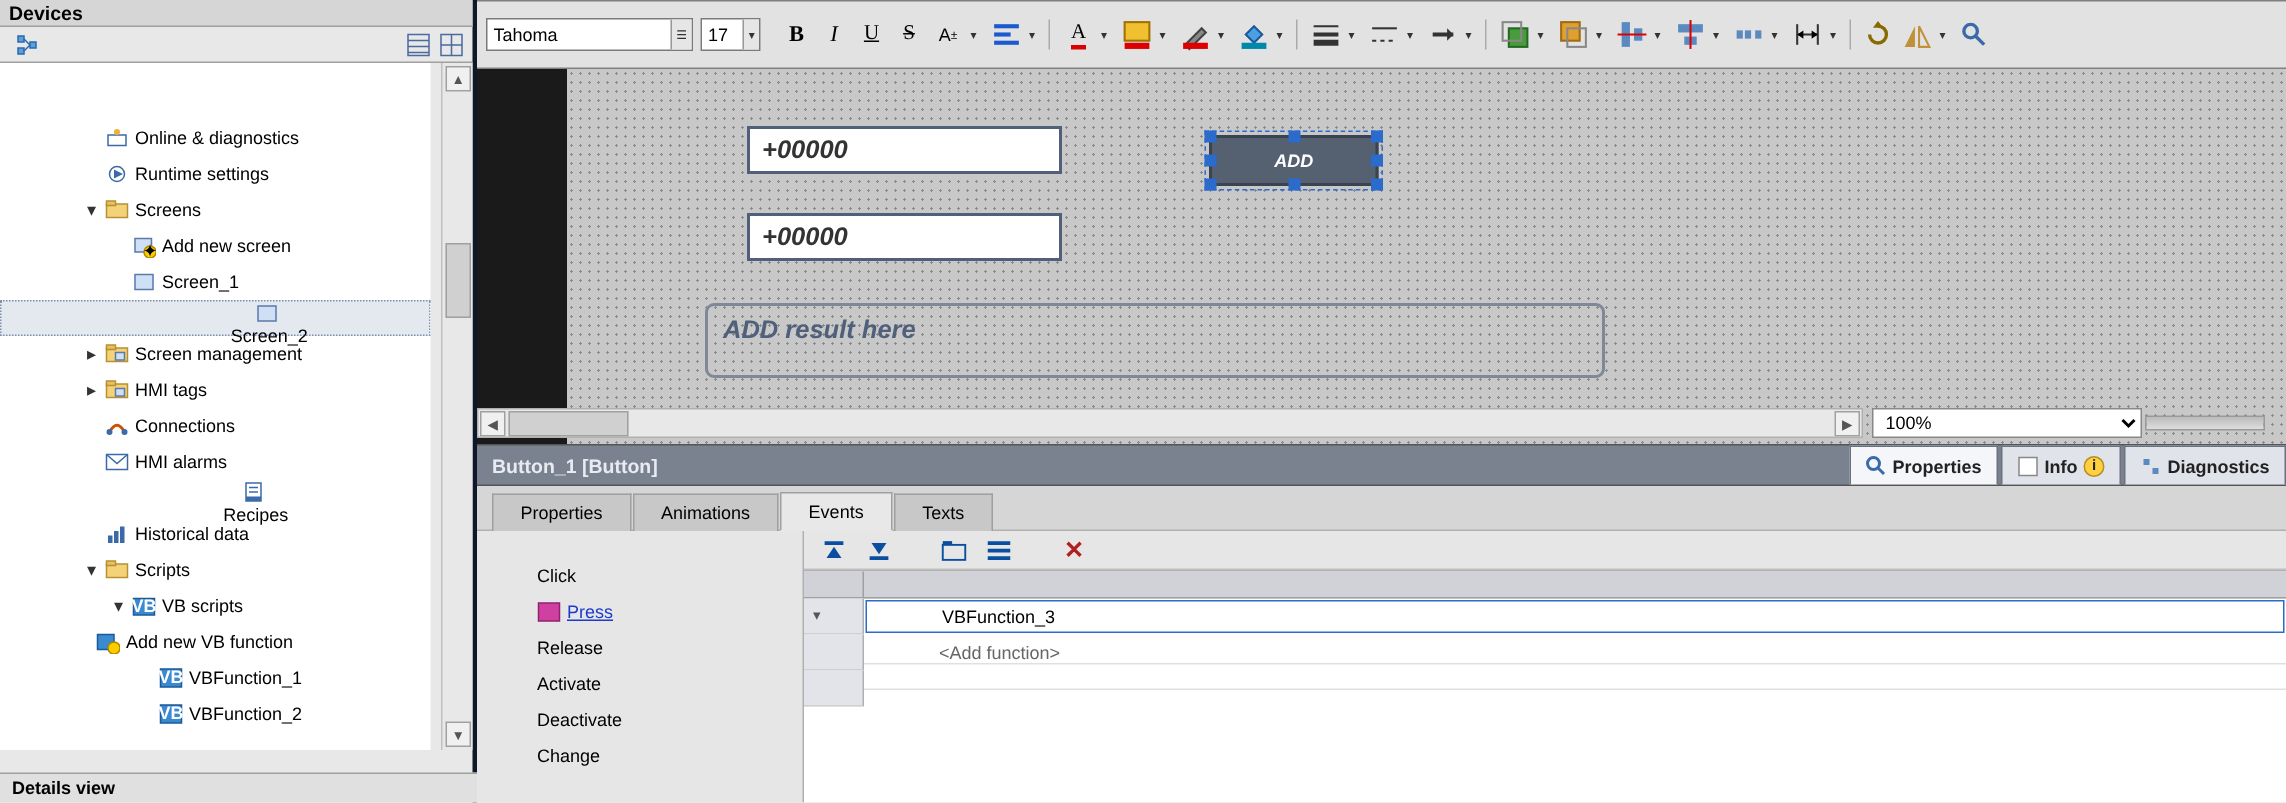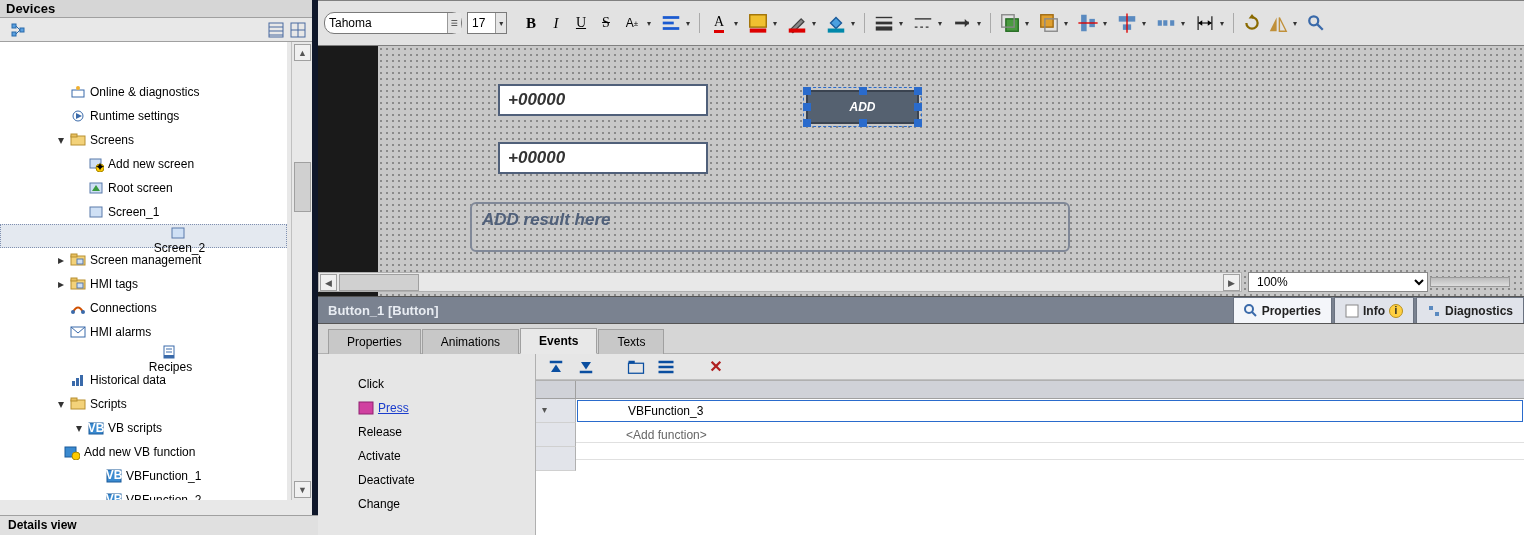--- a/index.html
+++ b/index.html
@@ -1,40 +1,40 @@
 <!DOCTYPE html>
 <html><head>
 <meta charset="utf-8">
 <style>
 * { margin:0; padding:0; box-sizing:border-box; font-family:Tahoma,Segoe UI,Arial,sans-serif; font-size:12px; }
 body { width:1524px; height:535px; background:#e8e8e8; overflow:hidden; position:relative; }
 
 
-.left { position:absolute; left:0; top:0; width:318px; height:535px; background:#e8e8e8; border-right:6px solid #0f172a; }
+.left { position:absolute; left:0; top:0; width:318px; height:535px; background:#e8e8e8; border-right:3px solid #0f172a; }
 .left-title { height:18px; background:#d6d6d6; border-bottom:1px solid #a0a0a0; padding:1px 6px; font-weight:bold; font-size:13px; }
 .left-toolbar { height:24px; border-bottom:1px solid #a0a0a0; display:flex; align-items:center; justify-content:flex-end; padding:0 4px; gap:2px; }
 .tb-icon { width:20px; height:18px; display:flex; align-items:center; justify-content:center; cursor:pointer; }
 .tb-icon svg { width:16px; height:16px; }
 .tree { position:absolute; left:0; top:42px; width:287px; height:458px; background:#fff; overflow:hidden; }
 .tree-inner { padding:38px 0 0 0; }
 .tree-row { height:24px; display:flex; align-items:center; cursor:pointer; white-space:nowrap; }
 .tw { display:inline-flex; width:14px; height:14px; align-items:center; justify-content:center; color:#333; margin-right:2px; }
 .tr-icon { width:16px; height:16px; margin-right:4px; display:inline-flex; align-items:center; justify-content:center; }
 .tree-row.sel { background:#e4e9f0; border:1px dotted #8090b0; }
 .vscroll { position:absolute; right:0; top:42px; width:21px; height:458px; background:#e8e8e8; border-left:1px solid #c0c0c0; }
 .vscroll .up,.vscroll .dn { position:absolute; left:2px; width:17px; height:17px; background:#f0f0f0; border:1px solid #a0a0a0; display:flex; align-items:center; justify-content:center; font-size:9px; color:#555; }
 .vscroll .up{top:2px;} .vscroll .dn{bottom:2px;}
 .vscroll .thumb{ position:absolute; left:2px; top:120px; width:17px; height:50px; background:#d0d0d0; border:1px solid #a0a0a0; }
 .details-bar { position:absolute; left:0; bottom:0; width:318px; height:20px; background:#e0e0e0; border-top:1px solid #a0a0a0; padding:2px 8px; font-weight:bold; }
 
 
 .right { position:absolute; left:318px; top:0; width:1206px; height:535px; background:#e8e8e8; }
 .fmt-bar { height:46px; border-bottom:1px solid #808080; border-top:1px solid #808080; display:flex; align-items:center; padding:0 6px; gap:5px; background:#e2e2e2; }
 .font-box, .size-box { height:22px; border:1px solid #7a7a7a; background:#fff; display:flex; align-items:center; }
-.font-box { width:138px;border-radius:10px; } .size-box { width:40px; }
+.font-box { width:138px; } .size-box { width:40px; }
 .font-box input, .size-box input { border:0; outline:0; width:100%; padding:0 4px; font-size:12px; background:transparent; }
 .dd-btn { width:16px; height:20px; background:#e6e6e6; border-left:1px solid #999; display:flex; align-items:center; justify-content:center; font-size:8px; color:#333; }
 .fmt-sep { width:4px; }
 .fmt-btn { min-width:20px; height:22px; display:flex; align-items:center; justify-content:center; cursor:pointer; position:relative; }
 .fmt-btn svg{ width:18px; height:18px; }
 .fmt-btn.b { font-weight:bold; font-family:Georgia,serif; font-size:15px; }
 .fmt-btn.i { font-style:italic; font-family:Georgia,serif; font-size:15px; }
 .fmt-btn.u { text-decoration:underline; font-family:Georgia,serif; font-size:14px; }
 .fmt-btn.s { text-decoration:line-through; font-family:Georgia,serif; font-size:14px; }
 .pair { display:flex; }
@@ -66,21 +66,21 @@
 .insp-head { position:absolute; left:0; top:296px; width:1206px; height:28px; background:#7a8290; border-top:1px solid #555; border-bottom:1px solid #555; display:flex; align-items:center; justify-content:space-between; color:#fff; }
 .insp-title { padding:0 10px; font-weight:bold; font-size:13px; color:#e8ecf2;}
 .insp-tabs-r { display:flex; height:100%; }
 .insp-tab-r { background:#e0e3ea; color:#222; border:1px solid #6a7280; border-bottom:none; padding:3px 10px; margin-left:2px; display:flex; align-items:center; gap:4px; font-weight:bold; cursor:pointer;}
 .insp-tab-r.first{ background:#f4f6fa; }
 .insp-tab-r svg{width:14px;height:14px;}
 
 
 .sub-tabs { position:absolute; left:0; top:324px; width:1206px; height:30px; background:#d6d6d6; border-bottom:1px solid #b0b0b0; display:flex; align-items:flex-end; padding:0 10px; gap:1px;}
 .sub-tab { padding:5px 18px; border:1px solid #a0a0a0; border-bottom:none; background:#c8c8c8; cursor:pointer; position:relative; top:1px; }
-.sub-tab.active { background:#e8e8e8; font-weight:bold; border-bottom:1px solid #e8e8e8; }
+.sub-tab.active { background:#e8e8e8; font-weight:normal; border-bottom:1px solid #e8e8e8; }
 
 
 .ev-body { position:absolute; left:0; top:354px; width:1206px; height:181px; background:#e6e6e6; display:flex; }
 .ev-left { width:218px; border-right:1px solid #b0b0b0; padding:18px 0 0 0;}
 .ev-left .item { height:24px; padding:3px 0 3px 40px; cursor:pointer; display:flex; align-items:center; gap:4px;}
 .ev-left .item.sel { color:#1a3ccc; text-decoration:underline; }
 .ev-left img,.ev-ic{ width:16px; height:14px; display:inline-block;}
 .ev-right { flex:1; display:flex; flex-direction:column; }
 .ev-toolbar { height:26px; display:flex; align-items:center; padding:0 10px; gap:10px; border-bottom:1px solid #c0c0c0;}
 .ev-toolbar .btn{ width:20px;height:20px; display:flex;align-items:center;justify-content:center;cursor:pointer; color:#0a4ea0;}
@@ -166,30 +166,20 @@
               <text x="12" y="15" font-size="8" text-anchor="middle">✦</text>
             </svg>
           </span>
           <span>Add new screen</span>
         </div>
         <div class="tree-row" style="padding-left: 72px;">
           <span class="tw"></span>
           <span class="tr-icon">
             <svg width="16" height="16">
               <rect x="2" y="3" width="12" height="10" fill="#cfe0f5" stroke="#5a7aaa"></rect>
-              <polygon points="4,11 8,5 12,11" fill="#3a9a40"></polygon>
-            </svg>
-          </span>
-          <span>Root screen</span>
-        </div>
-        <div class="tree-row" style="padding-left: 72px;">
-          <span class="tw"></span>
-          <span class="tr-icon">
-            <svg width="16" height="16">
-              <rect x="2" y="3" width="12" height="10" fill="#cfe0f5" stroke="#5a7aaa"></rect>
             </svg>
           </span>
           <span>Screen_1</span>
         </div>
         <div class="tree-row sel" style="padding-left: 72px; flex-direction: column;">
           <span class="tw"></span>
           <span class="tr-icon">
             <svg width="16" height="16">
               <rect x="2" y="3" width="12" height="10" fill="#cfe0f5" stroke="#5a7aaa"></rect>
             </svg>

